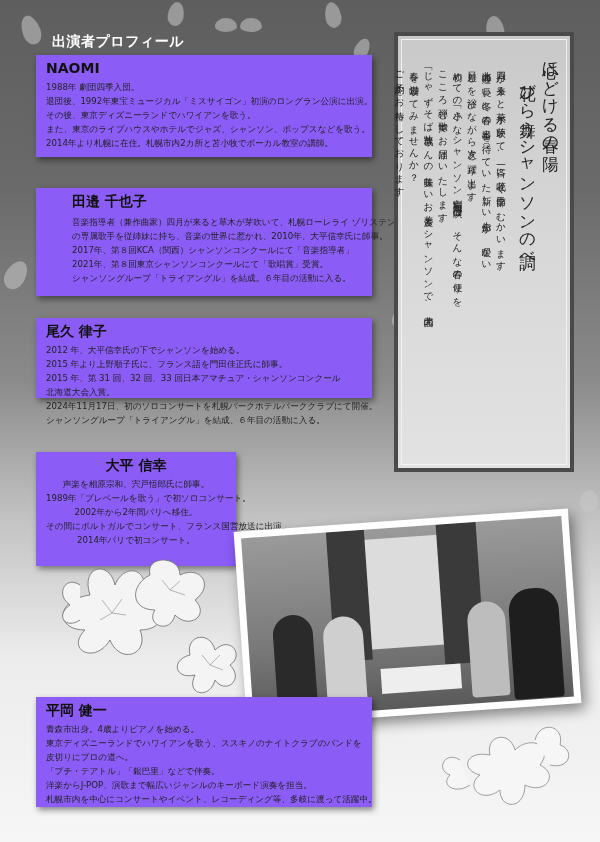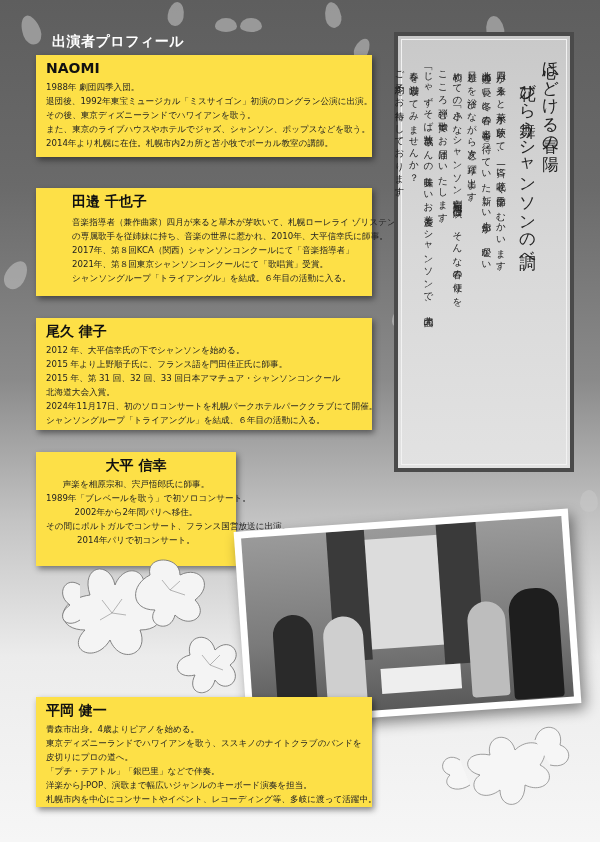--- a/index.html
+++ b/index.html
@@ -1,21 +1,21 @@
 <!DOCTYPE html>
 <html><head>
 <meta charset="utf-8">
 <style>
   html,body{margin:0;padding:0;}
   body{width:600px;height:842px;position:relative;overflow:hidden;
     font-family:"DejaVu Sans","Liberation Sans",sans-serif;
     background:linear-gradient(180deg,#5e5e5e 0%,#6a6a6a 22%,#8a8a8a 45%,#c4c4c4 62%,#ececec 78%,#f6f6f6 100%);}
   .petal{position:absolute;background:rgba(200,200,200,0.55);border-radius:50% 50% 50% 50%/60% 60% 40% 40%;}
   .section-title{position:absolute;left:40px;top:33px;color:#fff;font-size:14px;font-weight:bold;letter-spacing:0.5px;padding-left:12px;}
-  .card{position:absolute;left:36px;background:#fde047;box-shadow:2px 3px 6px rgba(0,0,0,0.45);padding:4px 10px 6px 10px;box-sizing:border-box;}
+  .card{position:absolute;left:36px;background:#8b5cf6;box-shadow:2px 3px 6px rgba(0,0,0,0.45);padding:4px 10px 6px 10px;box-sizing:border-box;}
   .card .name{font-size:14px;font-weight:bold;color:#111;margin:0 0 3px 0;line-height:18px;}
   .card .line{font-size:8.6px;color:#222;line-height:14px;white-space:nowrap;}
   .vbox{position:absolute;left:394px;top:32px;width:180px;height:440px;border:4px solid #4a4a4a;box-sizing:border-box;
     background:linear-gradient(180deg,#c9c9c9 0%,#d8d8d8 50%,#e2e2e2 100%);}
   .vbox-inner{position:absolute;inset:3px;border:1px solid #f2f2f2;}
   .vtext{position:absolute;writing-mode:vertical-rl;font-family:"DejaVu Serif","Liberation Serif",serif;color:#222;}
   .vtitle{top:14px;right:8px;height:420px;font-size:16.5px;line-height:23px;}
   .vbody{top:28px;right:62px;height:395px;font-size:9.6px;line-height:14.5px;letter-spacing:1.4px;}
   .photo{position:absolute;left:240px;top:520px;width:335px;height:195px;background:#fff;transform:rotate(-4deg);
     box-shadow:4px 6px 14px rgba(0,0,0,0.45);padding:7px;box-sizing:border-box;}
@@ -49,21 +49,21 @@
 
 <div class="card" style="top:188px;width:336px;height:108px;padding-left:36px;">
   <div class="name" style="margin-bottom:5px;">田邉 千也子</div>
   <div class="line">音楽指導者（兼作曲家）四月が来ると草木が芽吹いて、札幌ローレライ ゾリステン</div>
   <div class="line">の専属歌手を従姉妹に持ち、音楽の世界に惹かれ、2010年、大平信幸氏に師事。</div>
   <div class="line">2017年、第８回KCA（関西）シャンソンコンクールにて「音楽指導者」</div>
   <div class="line">2021年、第８回東京シャンソンコンクールにて「歌唱賞」受賞。</div>
   <div class="line">シャンソングループ「トライアングル」を結成。６年目の活動に入る。</div>
 </div>
 
-<div class="card" style="top:318px;width:336px;height:112px;">
+<div class="card" style="top:318px;width:336px;height:80px;">
   <div class="name">尾久 律子</div>
   <div class="line">2012 年、大平信幸氏の下でシャンソンを始める。</div>
   <div class="line">2015 年より上野順子氏に、フランス語を門田佳正氏に師事。</div>
   <div class="line">2015 年、第 31 回、32 回、33 回日本アマチュア・シャンソンコンクール</div>
   <div class="line">北海道大会入賞。</div>
   <div class="line">2024年11月17日、初のソロコンサートを札幌パークホテルパーククラブにて開催。</div>
   <div class="line">シャンソングループ「トライアングル」を結成、６年目の活動に入る。</div>
 </div>
 
 <div class="card" style="top:452px;width:200px;height:114px;text-align:center;">

